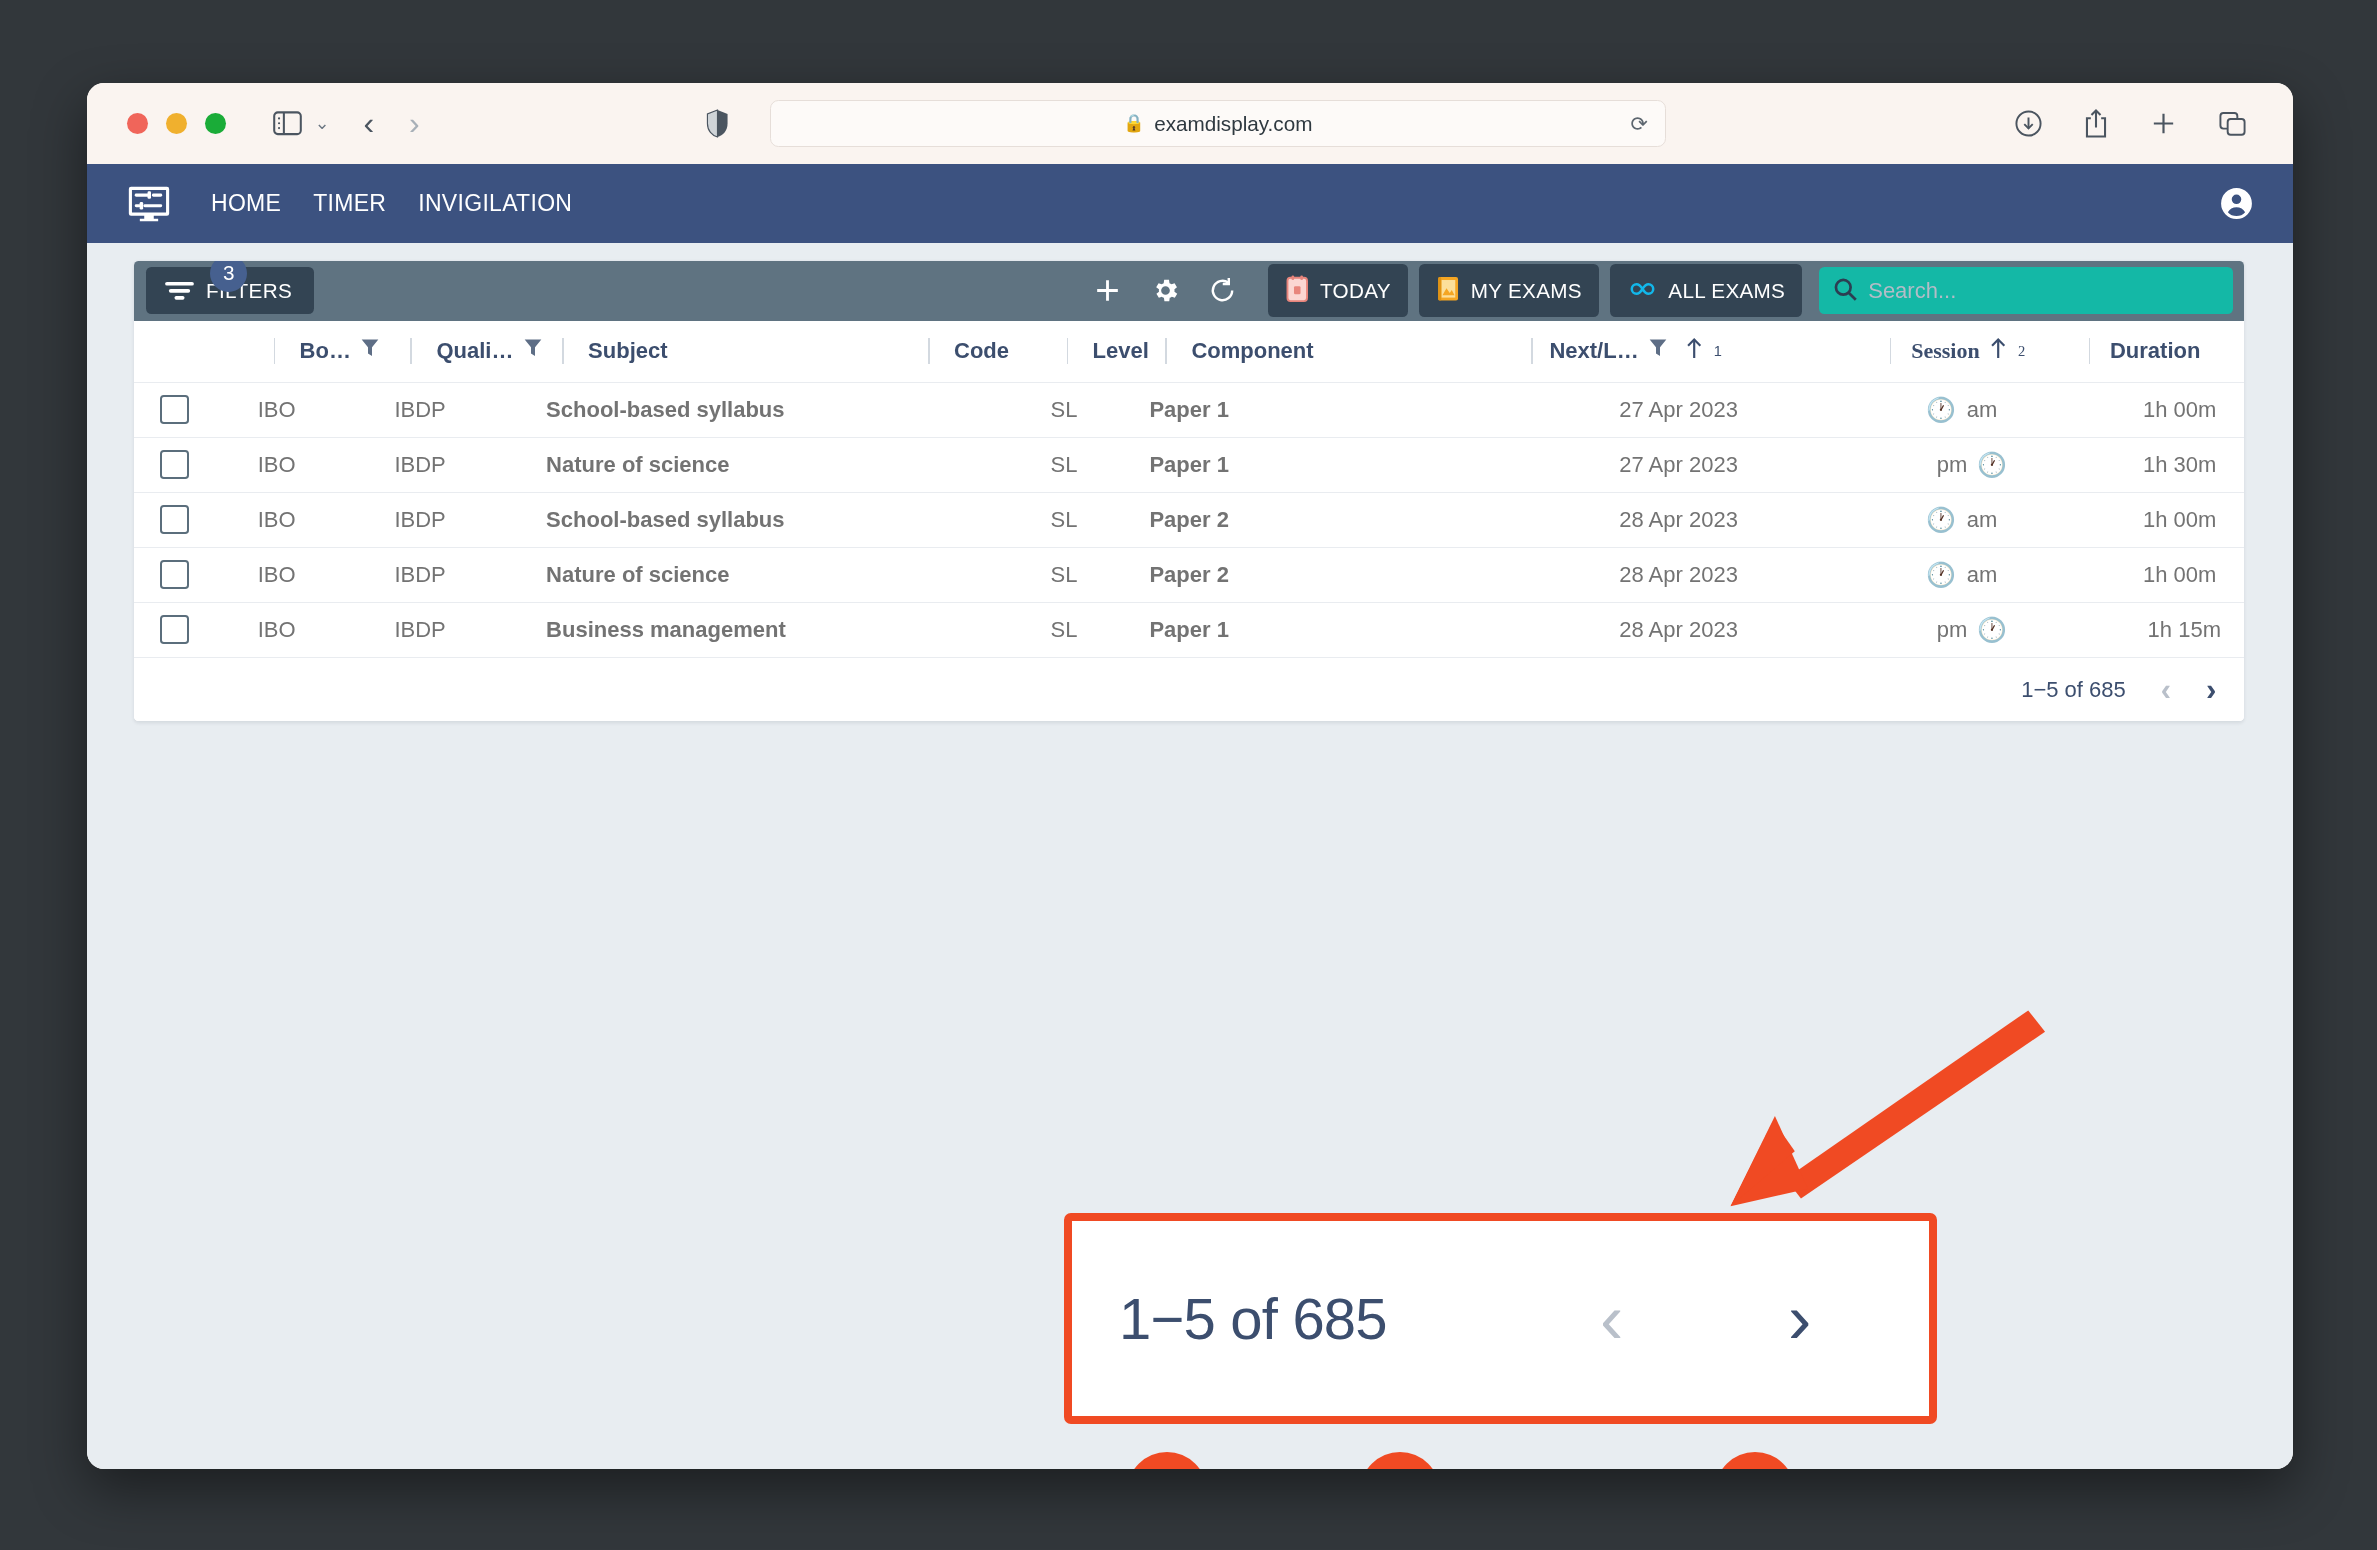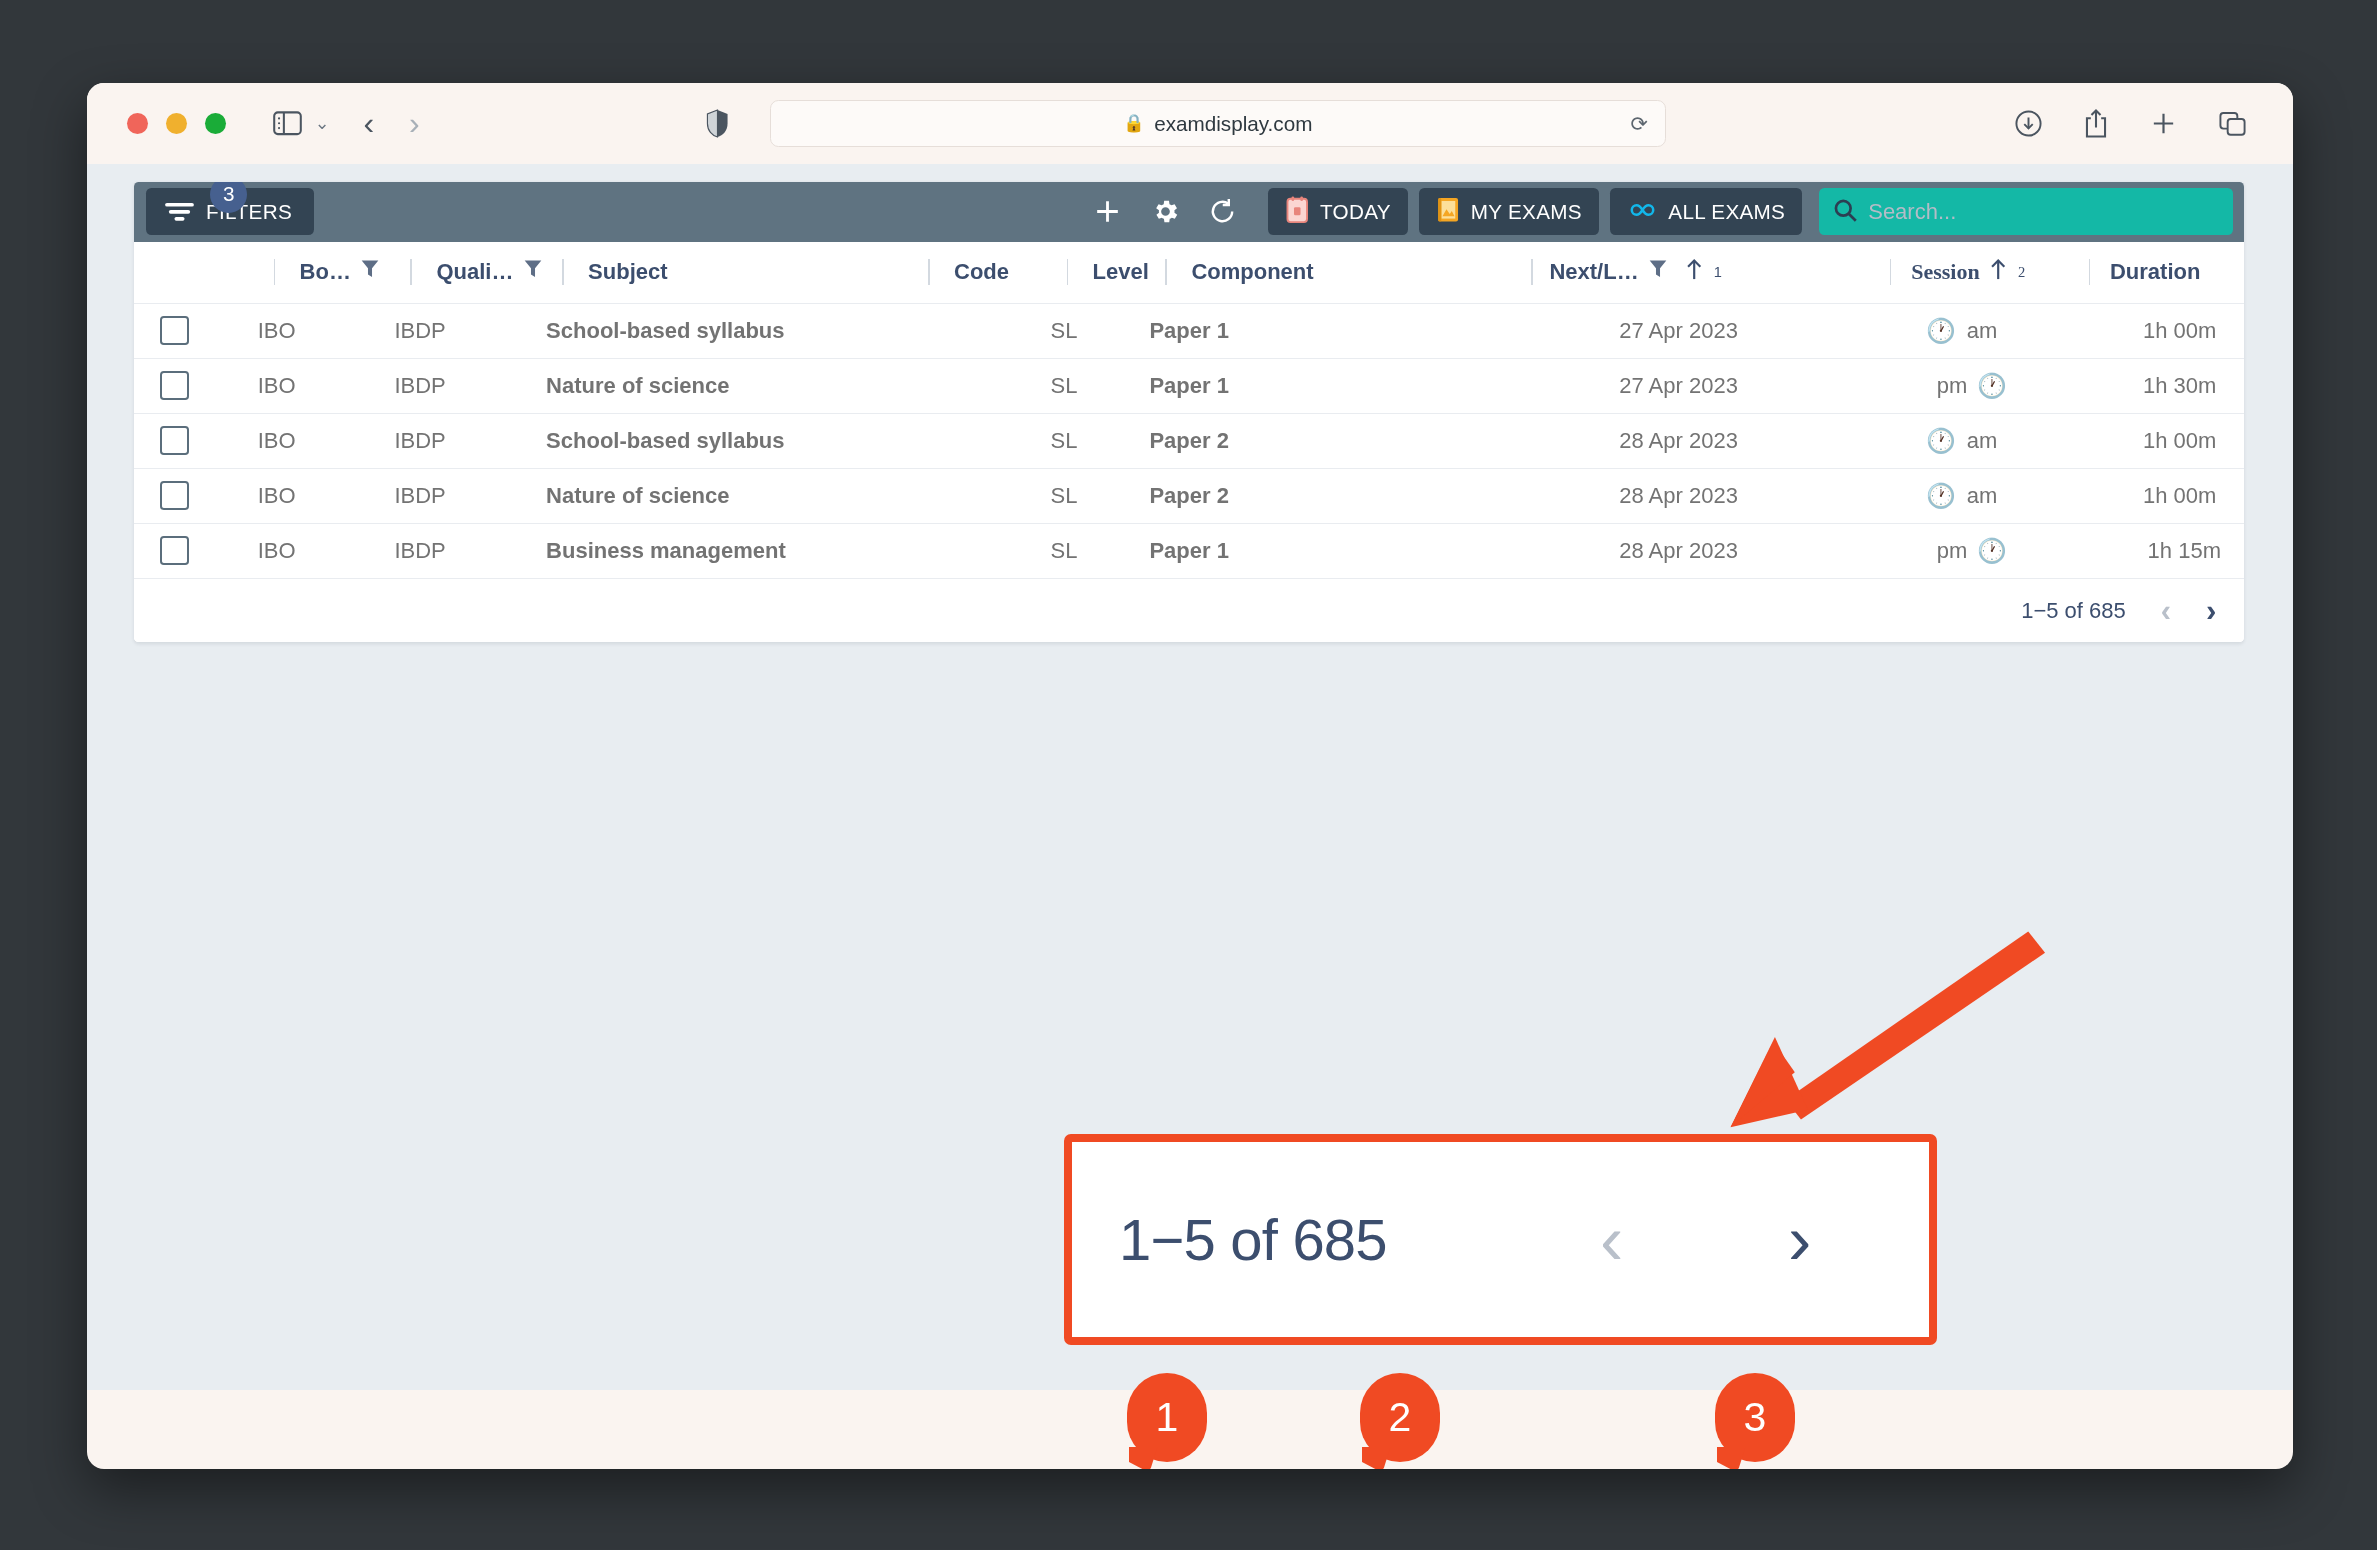--- a/index.html
+++ b/index.html
@@ -128,21 +128,21 @@
     font-size: 20.7px;
   }
 
   .toolbar-right { margin-left: auto; display: flex; align-items: center; gap: 0; }
   .tb-icon-btn {
     width: 47px; height: 47px;
     display: flex; align-items: center; justify-content: center;
     color: #ffffff; cursor: pointer; margin-right: 10.7px;
   }
   .tb-chip {
-    height: 47px; background: #334453; border-radius: 5.4px;
+    height: 53px; background: #334453; border-radius: 5.4px;
     display: flex; align-items: center; gap: 10.7px;
     padding: 0 17px; margin-left: 10.7px; cursor: pointer;
   }
   .tb-chip-label { color: #fff; font-size: 20.7px; letter-spacing: 0.3px; }
   #search-box {
     margin-left: 17px; margin-right: 3.1px;
     width: 414px; height: 47px;
     background: #14b8a6; border-radius: 5.4px;
     display: flex; align-items: center; padding: 0 13.8px;
   }
@@ -303,20 +303,43 @@
         </div>
         <div class="chrome-icon">
           <svg width="29" height="27.6" viewBox="0 0 24 22" fill="none" stroke="#4b5560" stroke-width="1.6">
             <rect x="2" y="2" width="14" height="13" rx="2.5"></rect>
             <rect x="8" y="7" width="14" height="13" rx="2.5" fill="#faf4f0"></rect>
           </svg>
         </div>
       </div>
     </div>
 
+    <div id="app-navbar">
+      <div id="brand-logo">
+        <svg width="44" height="44" viewBox="0 0 24 24" fill="#fff">
+          <path d="M2.2 2.6 h19.6 a1.2 1.2 0 0 1 1.2 1.2 v13.4 a1.2 1.2 0 0 1 -1.2 1.2 h-7.2 v1.6 h2.4 v1.4 H7 v-1.4 h2.4 v-1.6 H2.2 A1.2 1.2 0 0 1 1 17.2 V3.8 A1.2 1.2 0 0 1 2.2 2.6 Z M2.7 4.3 v12.4 h18.6 V4.3 Z"></path>
+          <rect x="4.2" y="6.3" width="8" height="1.7" rx="0.8"></rect>
+          <rect x="13.6" y="6.3" width="5.6" height="1.7" rx="0.8"></rect>
+          <rect x="11.2" y="5.1" width="1.9" height="4.1" rx="0.7"></rect>
+          <rect x="4.2" y="12.1" width="3.4" height="1.7" rx="0.8"></rect>
+          <rect x="8.9" y="12.1" width="10.3" height="1.7" rx="0.8"></rect>
+          <rect x="6.9" y="10.9" width="1.9" height="4.1" rx="0.7"></rect>
+        </svg>
+      </div>
+      <div class="nav-links">
+        <span class="nav-link">HOME</span>
+        <span class="nav-link">TIMER</span>
+        <span class="nav-link">INVIGILATION</span>
+      </div>
+      <div id="account-icon">
+        <svg width="37" height="37" viewBox="0 0 24 24" fill="#fff">
+          <path d="M12 2a10 10 0 1 0 0 20 10 10 0 0 0 0-20Zm0 4.2a3.1 3.1 0 1 1 0 6.2 3.1 3.1 0 0 1 0-6.2Zm0 13.9a7.6 7.6 0 0 1-5.6-2.5c1-1.9 3.2-3.2 5.6-3.2s4.6 1.3 5.6 3.2a7.6 7.6 0 0 1-5.6 2.5Z"></path>
+        </svg>
+      </div>
+    </div>
 
     <div id="app-body">
 
       <div id="grid-card">
 
         <div id="grid-toolbar">
           <div id="filters-button">
             <span id="filters-icon">
               <svg width="29" height="23" viewBox="0 0 20 16" fill="#fff">
                 <rect x="0" y="2" width="20" height="2.6" rx="1.3"></rect>

